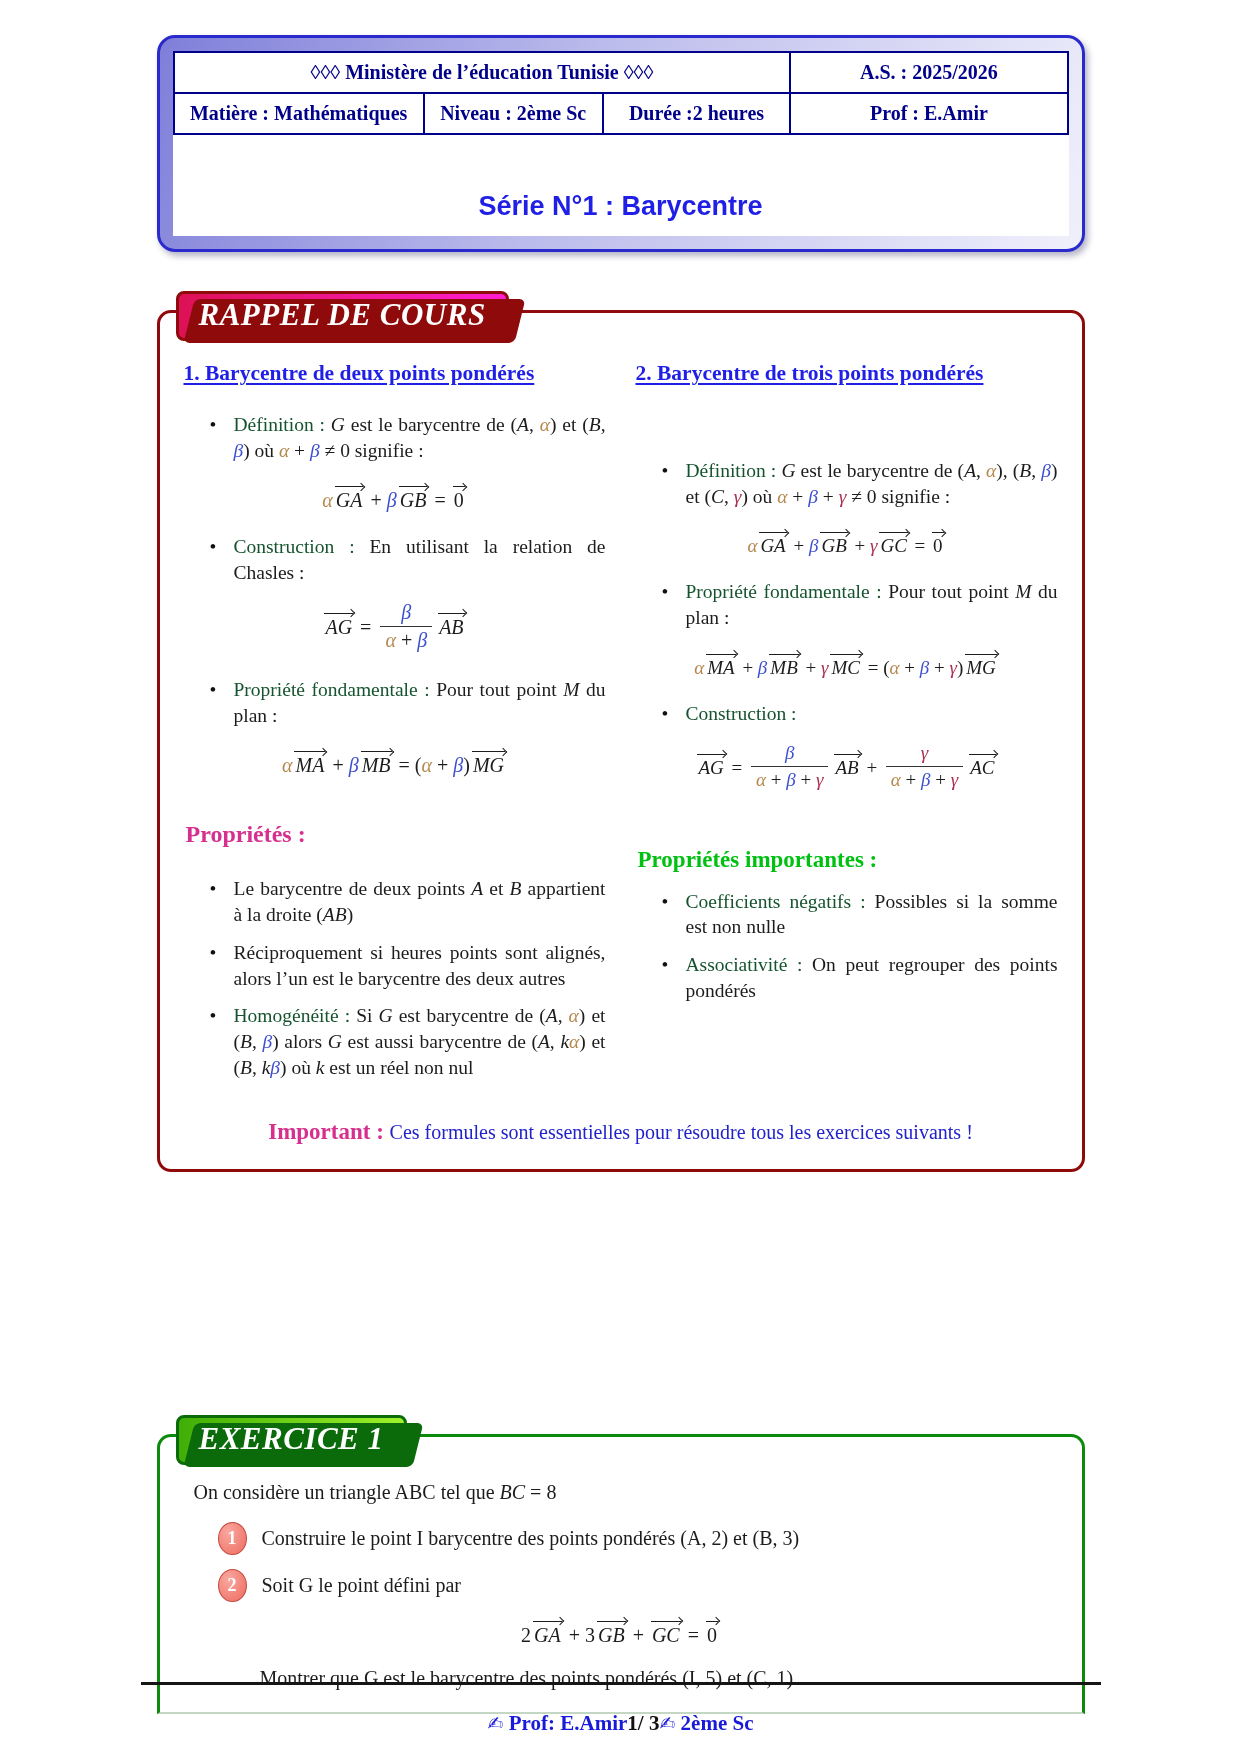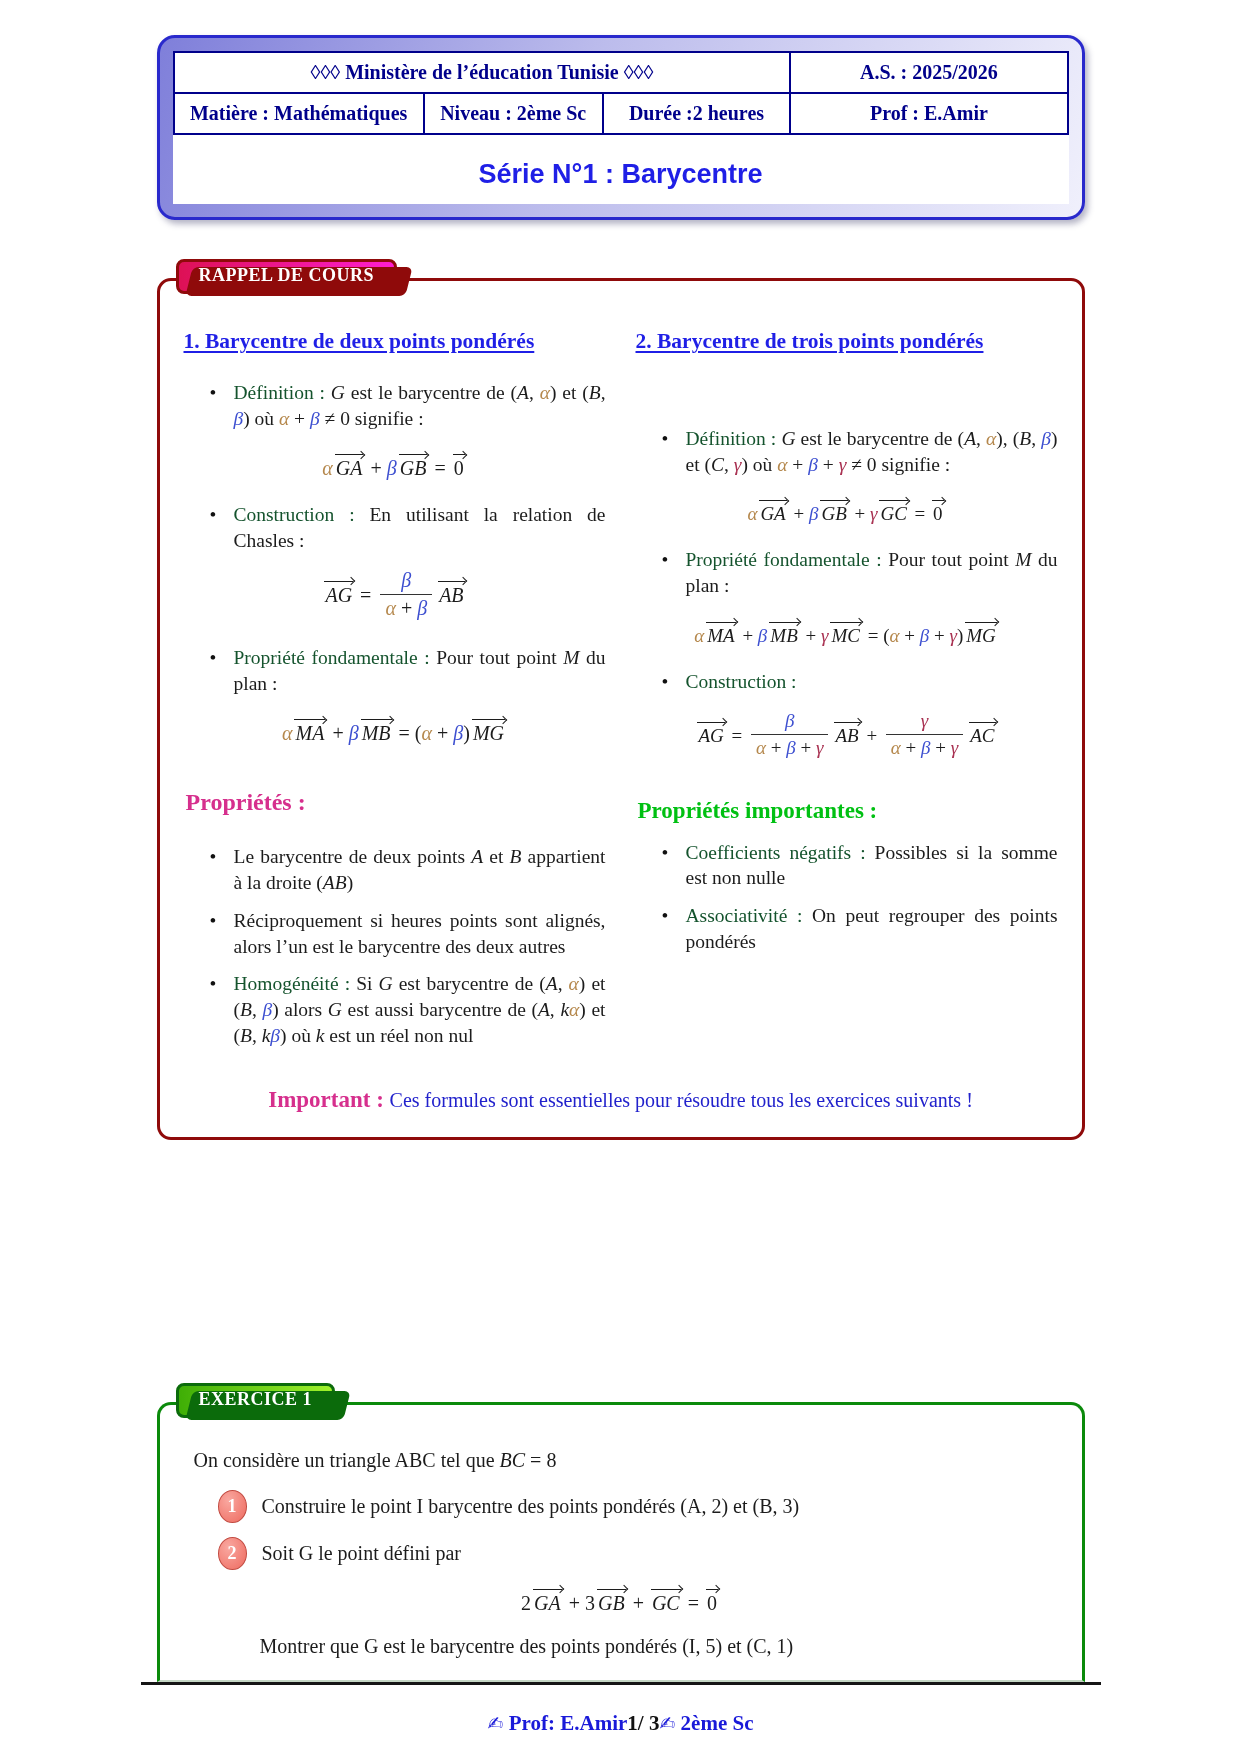--- a/index.html
+++ b/index.html
@@ -15,32 +15,32 @@
     padding:13px;box-shadow:3px 4px 6px rgba(40,40,90,.35);
   }
   .header-inner{background:#fff;}
   table.head-tb{width:100%;border-collapse:collapse;border:2px solid #00008b;}
   table.head-tb td{
     border:2px solid #00008b;color:#00008b;font-weight:bold;font-size:20px;
     text-align:center;padding:8px 4px;white-space:nowrap;
   }
   .header-title{
     text-align:center;color:#1f1fe6;font-family:"Liberation Sans",sans-serif;
-    font-weight:bold;font-size:27px;padding:24px 17px 14px;
+    font-weight:bold;font-size:27px;padding:24px 17px 14px;margin-top:32px;
   }
   
   .fancy-box{position:relative;border-radius:14px;}
   .box-rappel{
     margin-top:58px;border:3px solid #8f0a0a;
     padding:44px 24px 18px;
   }
   .badge{
     position:absolute;top:-22px;left:16px;z-index:1;
-    color:#fff;font-weight:bold;font-size:18px;letter-spacing:.5px;
-    padding:3px 20px 5px;border-radius:8px;white-space:nowrap;
+    color:#fff;font-weight:bold;font-size:31px;letter-spacing:.5px;
+    padding:3px 20px 5px;border-radius:8px;white-space:nowrap;font-style:italic;
   }
   .badge::before{
     content:"";position:absolute;z-index:-1;top:5px;left:10px;right:-14px;bottom:-5px;
     transform:skewX(-14deg);border-radius:6px;
   }
   .badge-rappel{background:linear-gradient(90deg,#dd1155 0%,#ff1ed2 100%);border:3px solid #8f0a0a;}
   .badge-rappel::before{background:#8f0a0a;}
   .badge-exo{background:linear-gradient(90deg,#3fae06 0%,#9ff32b 100%);border:3px solid #0b6b0b;}
   .badge-exo::before{background:#0b6b0b;}
   
@@ -69,21 +69,21 @@
     content:"";position:absolute;right:-1px;bottom:-3.2px;width:5px;height:5px;
     border-top:1.4px solid currentColor;border-right:1.4px solid currentColor;transform:rotate(45deg);
   }
   .vec .vb{display:block;padding:0 1px;}
   
   .frac{display:inline-block;vertical-align:middle;text-align:center;margin:0 4px;transform:translateY(-3px);}
   .frac .num{display:block;padding:0 5px 2px;}
   .frac .den{display:block;border-top:1.5px solid #333;padding:2px 5px 0;}
   
   .sub-pink{color:#d62f8d;font-size:24px;font-weight:bold;margin:44px 0 28px 2px;}
-  .sub-green{color:#00c012;font-size:23px;font-weight:bold;margin:36px 0 16px 2px;}
+  .sub-green{color:#00c012;font-size:23px;font-weight:bold;margin:53px 0 16px 2px;}
   .gap-top{margin-top:72px;}
   .important{text-align:center;margin:26px 0 6px;}
   .imp-label{color:#d62f8d;font-weight:bold;font-size:23px;}
   .imp-text{color:#2222cc;font-size:20px;}
   
   .box-exo{
     margin-top:262px;border:3px solid #0b8a0b;border-bottom:2px solid #c4d6c4;
     border-radius:14px 14px 0 0;padding:42px 22px 22px;
   }
   .ex-intro{font-size:20px;margin:2px 0 18px 12px;}

